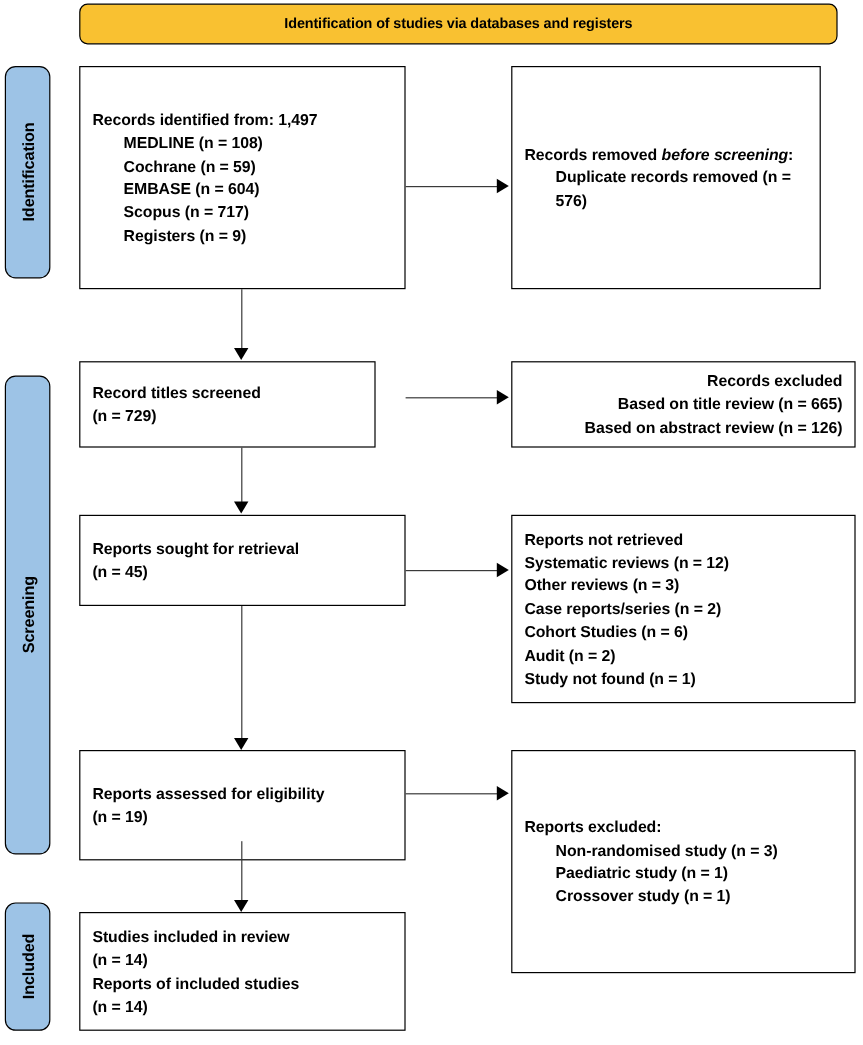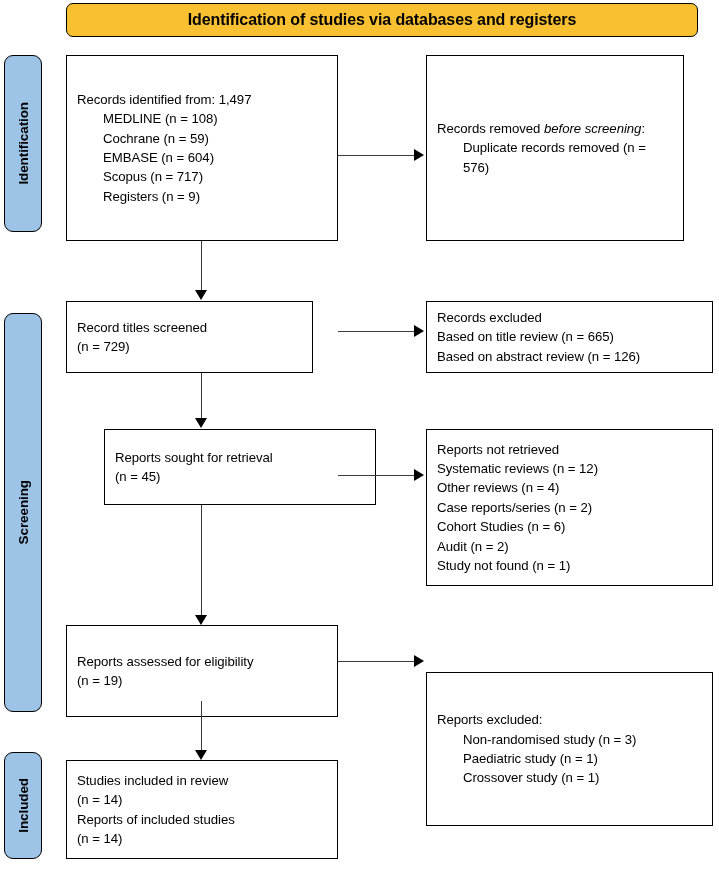--- a/index.html
+++ b/index.html
@@ -26,21 +26,21 @@
     height: 34px;
     background: #F9C131;
     border: 1.5px solid #000000;
     border-radius: 7px;
     box-sizing: border-box;
     display: flex;
     align-items: center;
     justify-content: center;
   }
   .banner-text {
-    font-size: 16px;
+    font-size: 12px;
     font-weight: bold;
     color: #000000;
     letter-spacing: -0.1px;
     text-align: center;
     line-height: 1.1;
   }
 
   
   .stage-bar {
     position: absolute;
@@ -73,20 +73,21 @@
     display: flex;
     flex-direction: column;
     justify-content: center;
     padding: 0 10px;
   }
   .box-body {
     font-size: 13.2px;
     line-height: 1.47;
     color: #000000;
     letter-spacing: -0.05px;
+    font-weight: bold;
   }
   .box-body .ln { display: block; white-space: pre; }
   .box-body .indent { padding-left: 26px; }
   .box-body .hang {
     display: block;
     padding-left: 26px;
     text-indent: 0;
     white-space: normal;
   }
   .box-body i { font-style: italic; }
@@ -158,67 +159,67 @@
   <div class="conn v-line" style="left:201px; top:241px; height:53px;"></div>
   <div class="arrow-down" style="left:195px; top:290px;"></div>
 
   <div class="box" style="left:66px; top:301px; width:247px; height:72px;">
     <div class="box-body">
       <span class="ln">Record titles screened</span>
       <span class="ln">(n = 729)</span>
     </div>
   </div>
 
-  <div class="box" style="left:426px; top:301px; width:287px; height:72px;">
+  <div class="box" style="left:426px; top:301px; width:287px; height:72px;text-align:right;">
     <div class="box-body">
       <span class="ln">Records excluded</span>
       <span class="ln">Based on title review (n = 665)</span>
       <span class="ln">Based on abstract review (n = 126)</span>
     </div>
   </div>
 
   <div class="conn h-line" style="left:338px; top:331px; width:78px;"></div>
   <div class="arrow-right" style="left:414px; top:325px;"></div>
 
   <div class="conn v-line" style="left:201px; top:373px; height:48px;"></div>
   <div class="arrow-down" style="left:195px; top:418px;"></div>
 
-  <div class="box" style="left:66px; top:429px; width:272px; height:76px;margin-left:38px;">
+  <div class="box" style="left:66px; top:429px; width:272px; height:76px;">
     <div class="box-body">
       <span class="ln">Reports sought for retrieval</span>
       <span class="ln">(n = 45)</span>
     </div>
   </div>
 
   <div class="box" style="left:426px; top:429px; width:287px; height:157px;">
     <div class="box-body">
       <span class="ln">Reports not retrieved</span>
       <span class="ln">Systematic reviews (n = 12)</span>
-      <span class="ln">Other reviews (n = 4)</span>
+      <span class="ln">Other reviews (n = 3)</span>
       <span class="ln">Case reports/series (n = 2)</span>
       <span class="ln">Cohort Studies (n = 6)</span>
       <span class="ln">Audit (n = 2)</span>
       <span class="ln">Study not found (n = 1)</span>
     </div>
   </div>
 
   <div class="conn h-line" style="left:338px; top:475px; width:78px;"></div>
   <div class="arrow-right" style="left:414px; top:469px;"></div>
 
   <div class="conn v-line" style="left:201px; top:505px; height:113px;"></div>
   <div class="arrow-down" style="left:195px; top:615px;"></div>
 
   <div class="box" style="left:66px; top:625px; width:272px; height:92px;">
     <div class="box-body">
       <span class="ln">Reports assessed for eligibility</span>
       <span class="ln">(n = 19)</span>
     </div>
   </div>
 
-  <div class="box" style="left:426px; top:625px; width:287px; height:154px;margin-top:47px;">
+  <div class="box" style="left:426px; top:625px; width:287px; height:186px;">
     <div class="box-body">
       <span class="ln">Reports excluded:</span>
       <span class="ln indent">Non-randomised study (n = 3)</span>
       <span class="ln indent">Paediatric study (n = 1)</span>
       <span class="ln indent">Crossover study (n = 1)</span>
     </div>
   </div>
 
   <div class="conn h-line" style="left:338px; top:661px; width:78px;"></div>
   <div class="arrow-right" style="left:414px; top:655px;"></div>

